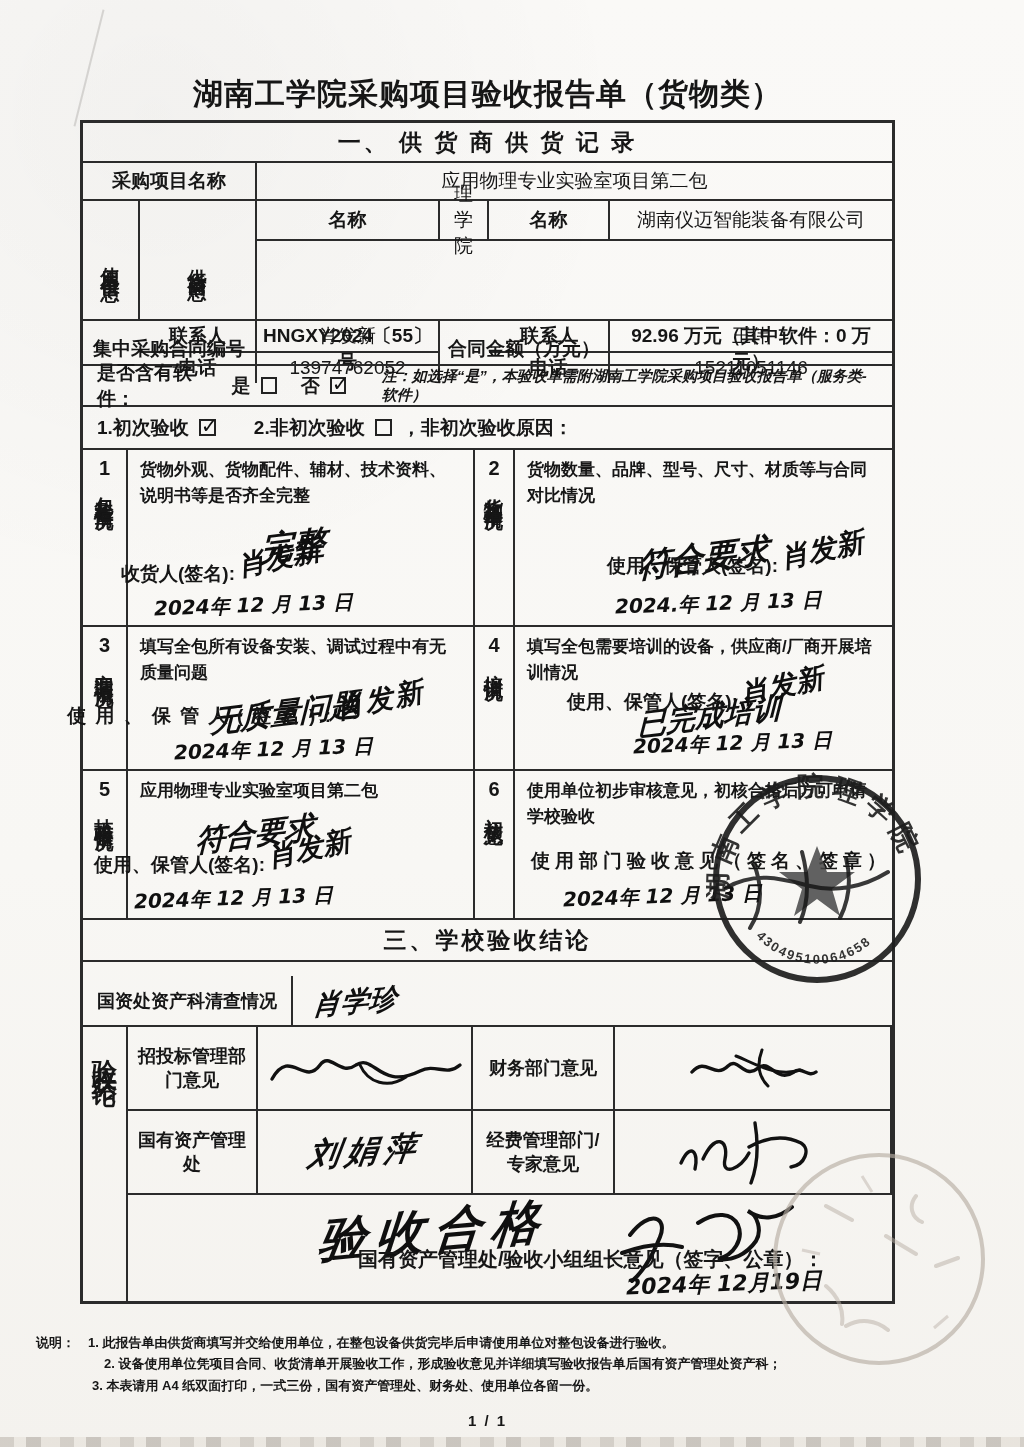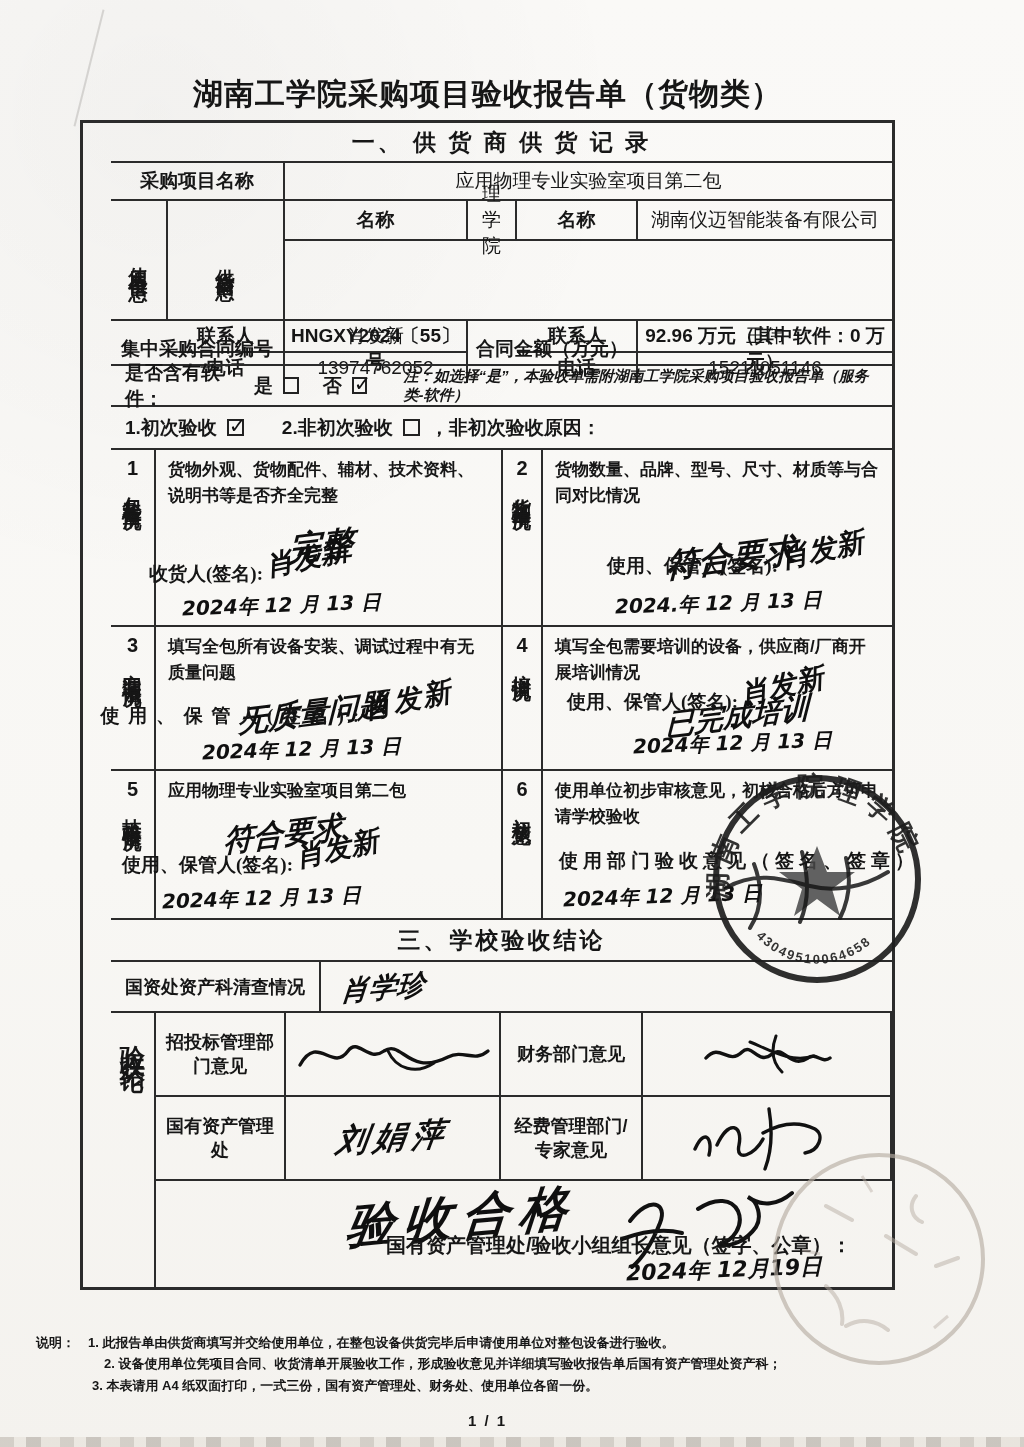--- a/index.html
+++ b/index.html
@@ -15,21 +15,21 @@
       radial-gradient(circle at 15% 8%, rgba(0,0,0,0.03), transparent 30%),
       linear-gradient(180deg,#faf9f7 0%,#f8f7f4 60%,#f4f2ee 100%);
     font-family:"Liberation Sans","DejaVu Sans",sans-serif;
     color:var(--ink);overflow:hidden;
   }
   .scratch{position:absolute;left:88px;top:8px;width:2px;height:120px;background:rgba(120,115,110,.25);transform:rotate(14deg);}
   .bottom-strip{position:absolute;left:0;bottom:0;width:100%;height:10px;opacity:.55;
     background:repeating-linear-gradient(90deg,#b9b2a9 0 14px,#e4dfd7 14px 26px,#a8a198 26px 41px,#ded8cf 41px 60px);}
   .doc-title{position:absolute;left:80px;top:74px;width:815px;text-align:center;
     font-size:30px;font-weight:bold;letter-spacing:1px;}
-  .form{position:absolute;left:80px;top:120px;width:815px;border:3px solid var(--bd);background:transparent;padding-left:28px;}
+  .form{position:absolute;left:80px;top:120px;width:815px;border:3px solid var(--bd);background:transparent;}
   .row{position:relative;border-bottom:2px solid var(--bd);}
   .row:last-child{border-bottom:none;}
   .sec-heading{display:flex;align-items:center;justify-content:center;
     font-size:23px;font-weight:bold;letter-spacing:3px;}
   .h40{height:40px}.h38{height:38px}.h45{height:45px}.h41{height:41px}.h43{height:43px}.h42{height:42px}
   .cell{border-right:2px solid var(--bd);display:flex;align-items:center;justify-content:center;
     font-size:19px;padding:2px 6px;position:relative;}
   .cell.no-r{border-right:none;}
   .lbl{font-weight:bold;text-align:right;}
   .val{font-weight:500;text-align:center;}
@@ -52,31 +52,31 @@
   .b1{height:177px}.b2{height:144px}.b3{height:149px}
   .side{border-right:2px solid var(--bd);display:flex;flex-direction:column;align-items:center;padding-top:8px;gap:4px;}
   .side .num{font-size:20px;font-weight:bold;line-height:1;}
   .content{border-right:2px solid var(--bd);position:relative;padding:7px 12px;font-size:17px;}
   .content.no-r{border-right:none;}
   .prompt{font-weight:600;line-height:1.5;}
   .hw{font-family:"DejaVu Sans",sans-serif;font-style:italic;font-weight:bold;color:#0f0f0f;}
   .hw-note{display:inline-block;font-size:33px;transform:rotate(-7deg) skewX(-8deg);}
   .n1{margin:16px 0 0 120px}.n2{margin:28px 0 0 110px}.n3{margin:8px 0 0 70px;font-size:30px}.n4{margin:12px 0 0 110px;font-size:29px}.n5{margin:10px 0 0 55px;font-size:30px}
   .signrow{position:absolute;display:flex;align-items:flex-end;gap:4px;white-space:nowrap;}
-  .slabel{font-size:19px;font-weight:600;font-family:Liberation Serif, serif;}
+  .slabel{font-size:19px;font-weight:600;}
   .signer{display:inline-block;font-size:28px;transform:rotate(-12deg) translateY(-10px);}
   .daterow{position:absolute;font-size:20px;transform:rotate(-2deg);white-space:nowrap;}
   .sr1{right:150px;bottom:38px}.dr1{right:120px;bottom:6px}
   .sr2{right:26px;bottom:46px}.dr2{right:70px;bottom:8px}
   .sr3{right:46px;bottom:40px;letter-spacing:2px}.dr3{right:100px;bottom:6px}
   .sr4{right:66px;bottom:54px}.dr4{right:60px;bottom:12px}
   .sr5{right:120px;bottom:40px}.dr5{right:140px;bottom:6px}
   .sr6{left:16px;bottom:44px;letter-spacing:5px}.dr6{right:130px;bottom:8px}
   
-  .grid-inv{display:grid;grid-template-columns:210px 1fr;height:51px;}
+  .grid-inv{display:grid;grid-template-columns:210px 1fr;height:51px;margin-top:14px;}
   .inv-lbl{font-size:18px;line-height:1.3;}
   .grid-s3{display:grid;grid-template-columns:45px 130px 215px 142px 1fr;grid-template-rows:84px 84px 106px;}
   .concl{grid-row:1/4;border-right:2px solid var(--bd);display:flex;justify-content:center;padding-top:12px;}
   .concl .vert{font-size:25px;letter-spacing:8px;}
   .opin-lbl{font-size:18px;font-weight:bold;text-align:center;line-height:1.35;border-right:2px solid var(--bd);display:flex;align-items:center;justify-content:center;padding:0 8px;}
   .sigcell{border-right:2px solid var(--bd);display:flex;align-items:center;justify-content:center;position:relative;}
   .final-cell{grid-column:2/6;position:relative;}
   .hw-big{position:absolute;left:190px;top:4px;font-size:48px;letter-spacing:10px;transform:rotate(-5deg) skewX(-10deg);}
   .final-lbl{position:absolute;left:230px;bottom:28px;font-size:20px;font-weight:bold;}
   .final-date{position:absolute;right:70px;bottom:2px;font-size:22px;transform:rotate(-2deg);}

